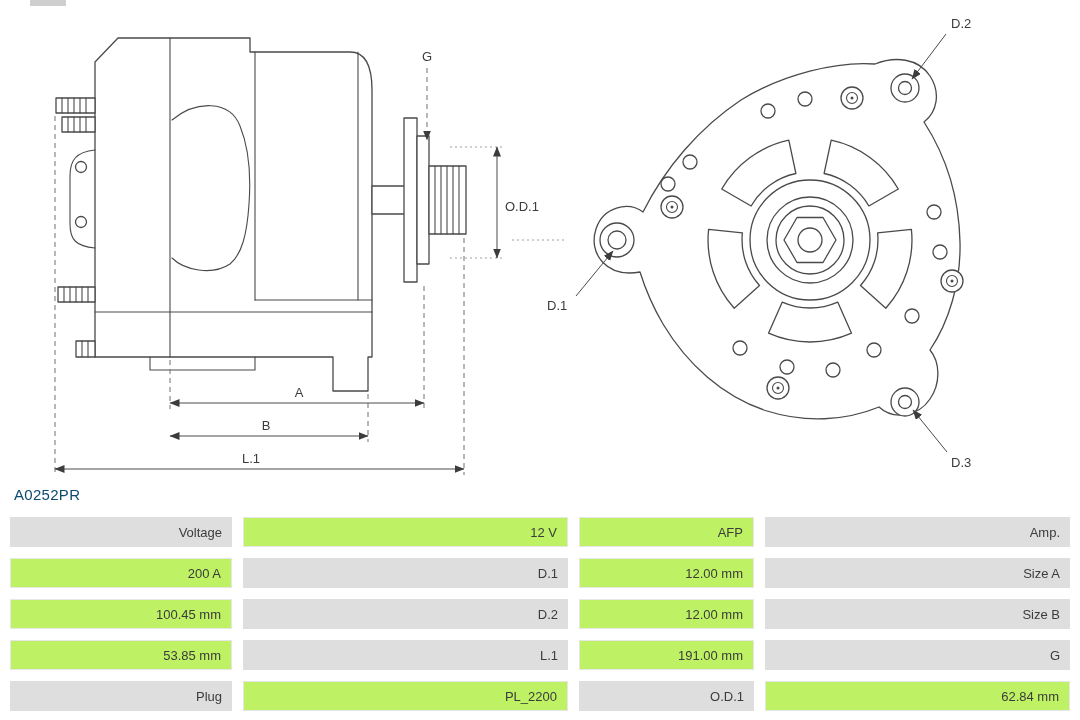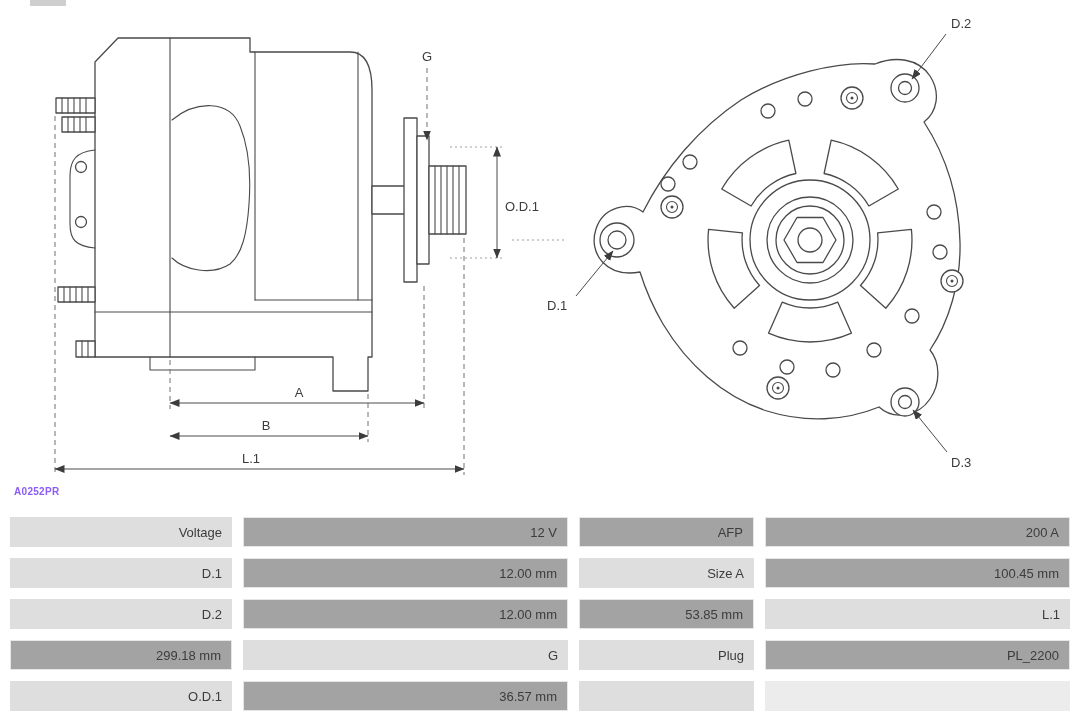--- a/index.html
+++ b/index.html
@@ -7,33 +7,33 @@
     width:1080px;height:720px;position:relative;background:#ffffff;
     font-family:"Liberation Sans",sans-serif;overflow:hidden;
   }
   svg text{font-family:"Liberation Sans",sans-serif;font-size:13px;fill:#3c3c3c;}
   .fw{fill:#ffffff;stroke:#4a4a4a;stroke-width:1.3;stroke-linejoin:round;}
   .ln{fill:none;stroke:#4a4a4a;stroke-width:1.1;stroke-linejoin:round;stroke-linecap:round;}
   .dim{stroke:#4a4a4a;stroke-width:1;fill:none;}
   .ext{stroke:#707070;stroke-width:1;stroke-dasharray:5 4;fill:none;}
   .dot{stroke:#a0a0a0;stroke-width:1;stroke-dasharray:2 3;fill:none;}
   #part-number{
-    position:absolute;left:14px;top:486px;font-size:10px;font-weight:700;
-    color:#8b5cf6;letter-spacing:.3px;
+    position:absolute;left:14px;top:486px;font-size:15px;font-weight:400;
+    color:#0c4a6e;letter-spacing:.3px;
   }
   #spec-table{
     position:absolute;left:10px;top:517px;width:1060px;
     display:grid;grid-template-columns:222px 325px 175px 1fr;gap:11px;
   }
   .cell{
     height:30px;display:flex;align-items:center;justify-content:flex-end;
     padding-right:10px;box-sizing:border-box;font-size:13px;color:#3c3c3c;
   }
   .cell.label{background:#dedede;}
-  .cell.value{background:#a3a3a3;border:1px solid #e6e6e6;}
+  .cell.value{background:#bef264;border:1px solid #e6e6e6;}
   .cell.blank-l{background:#dedede;}
   .cell.blank-v{background:#ececec;}
   #top-edge-artifact{
     position:absolute;left:30px;top:0;width:36px;height:6px;background:#cfcfcf;
   }
 </style>
 </head>
 <body>
 
 
@@ -211,37 +211,39 @@
   </g>
 </svg>
 
 <div id="part-number">A0252PR</div>
 
 <div id="spec-table">
   <div class="cell label">Voltage</div>
   <div class="cell value">12 V</div>
   <div class="cell value">AFP</div>
 
+  <div class="cell label">Amp.</div>
   <div class="cell value">200 A</div>
   <div class="cell label">D.1</div>
   <div class="cell value">12.00 mm</div>
 
   <div class="cell label">Size A</div>
   <div class="cell value">100.45 mm</div>
   <div class="cell label">D.2</div>
   <div class="cell value">12.00 mm</div>
 
+  <div class="cell label">Size B</div>
   <div class="cell value">53.85 mm</div>
   <div class="cell label">L.1</div>
-  <div class="cell value">299.18 mm</div>
+  <div class="cell value">191.00 mm</div>
 
   <div class="cell label">G</div>
   <div class="cell label">Plug</div>
   <div class="cell value">PL_2200</div>
 
   <div class="cell label">O.D.1</div>
-  <div class="cell value">36.57 mm</div>
+  <div class="cell value">62.84 mm</div>
   <div class="cell blank-l"></div>
   <div class="cell blank-v"></div>
 </div>
 
 
 
 
 </body></html>

